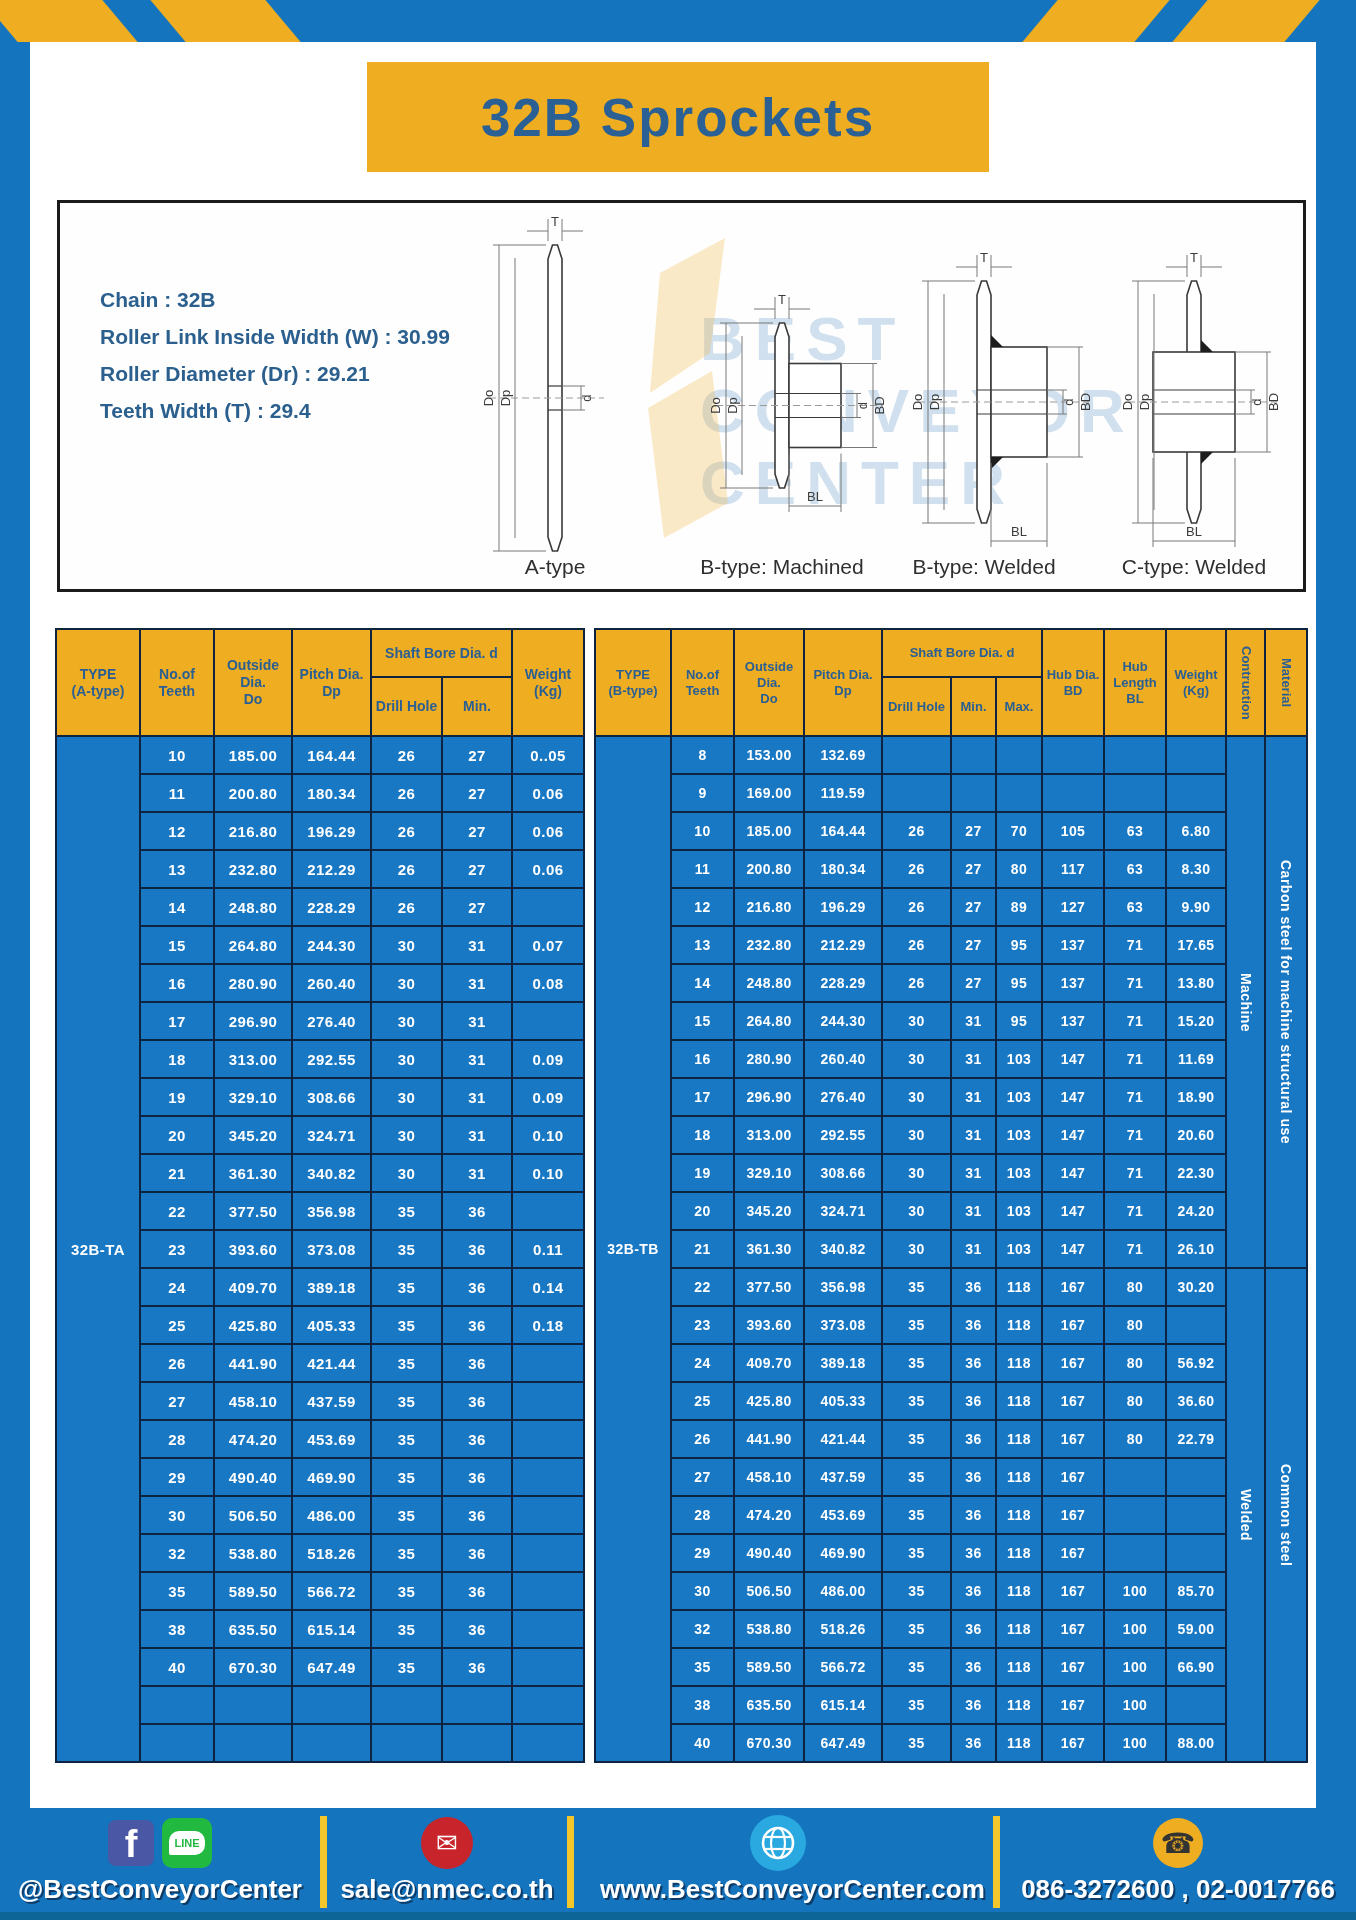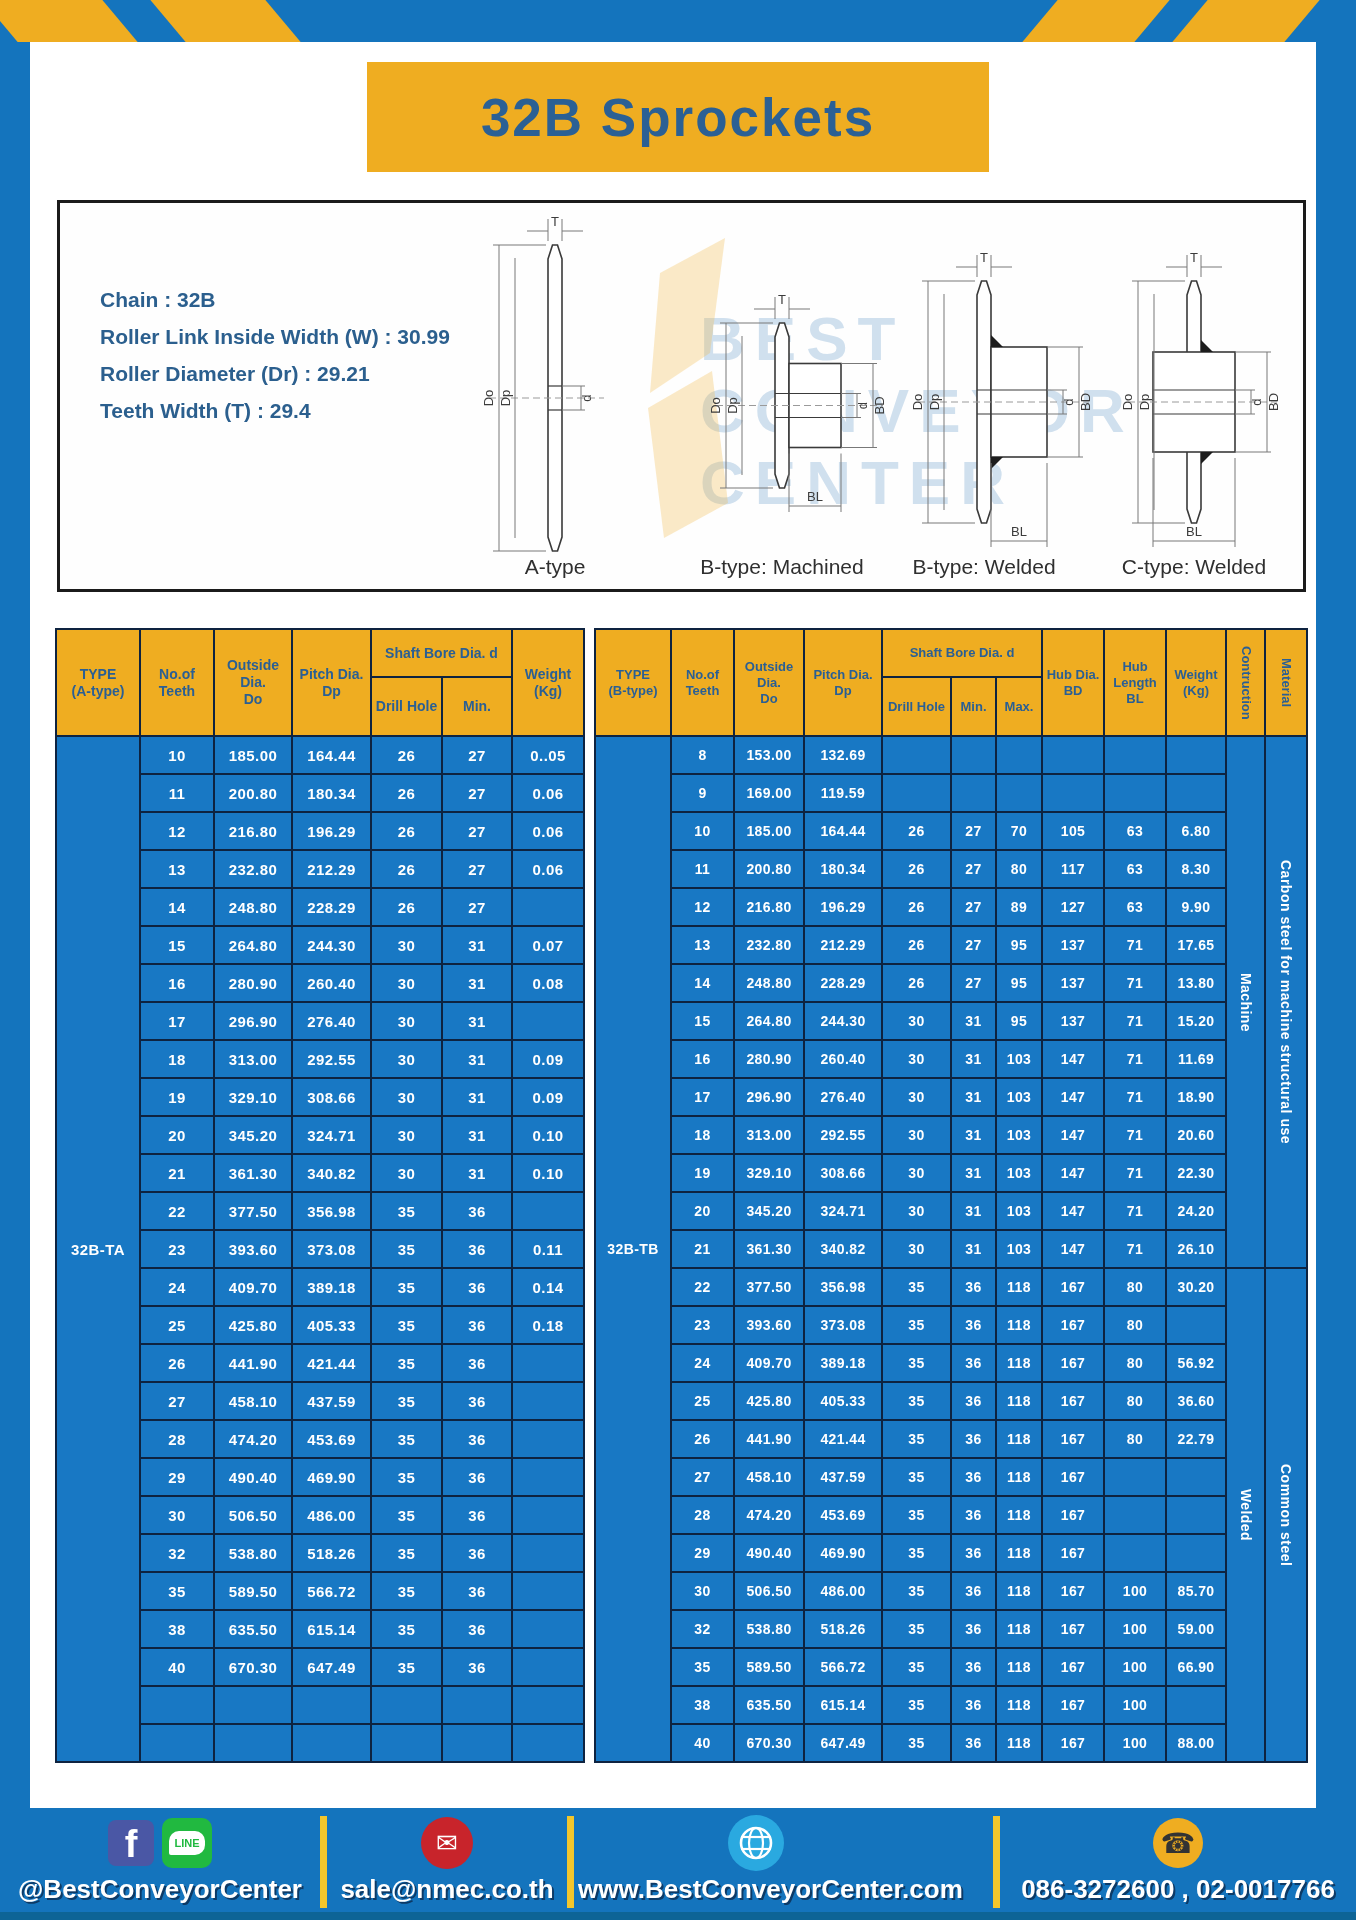--- a/index.html
+++ b/index.html
@@ -830,21 +830,21 @@
       <div class="flabel">@BestConveyorCenter</div>
     </div>
     <div class="fsep" style="left:320px;"></div>
     <div class="fseg" style="left:327px;width:240px;">
       <div class="ficons">
         <div class="icon-mail">✉</div>
       </div>
       <div class="flabel">sale@nmec.co.th</div>
     </div>
     <div class="fsep" style="left:567px;"></div>
-    <div class="fseg" style="left:578px;width:356px;">
+    <div class="fseg" style="left:600px;width:356px;">
       <div class="ficons">
         <div class="icon-globe">
           <svg width="40" height="40" viewBox="0 0 40 40">
             <circle cx="20" cy="20" r="15" fill="none" stroke="#fff" stroke-width="2.6"></circle>
             <ellipse cx="20" cy="20" rx="7" ry="15" fill="none" stroke="#fff" stroke-width="2.2"></ellipse>
             <line x1="5" y1="14" x2="35" y2="14" stroke="#fff" stroke-width="2.2"></line>
             <line x1="5" y1="26" x2="35" y2="26" stroke="#fff" stroke-width="2.2"></line>
           </svg>
         </div>
       </div>

